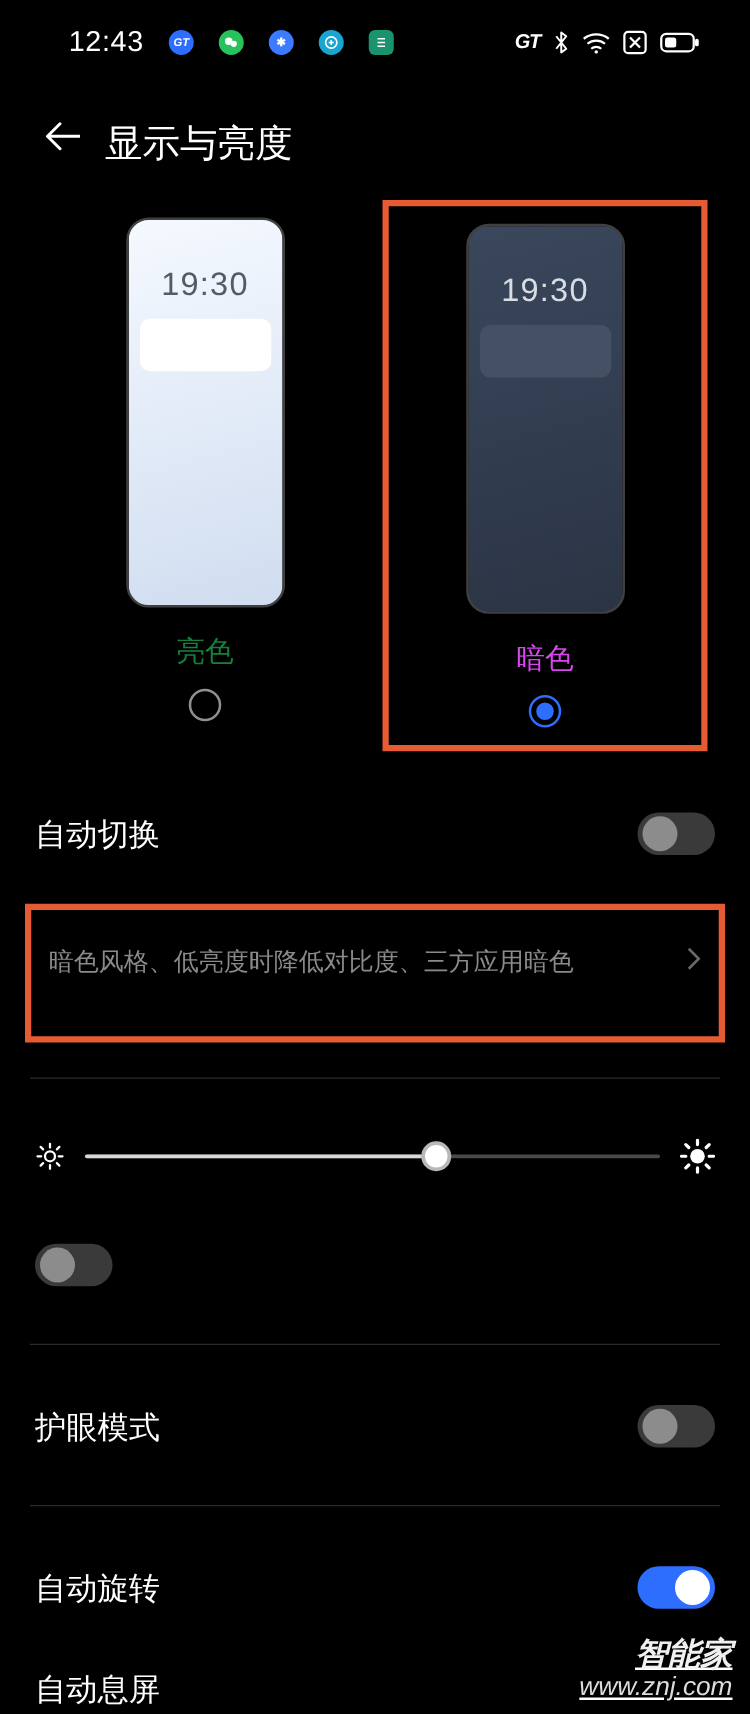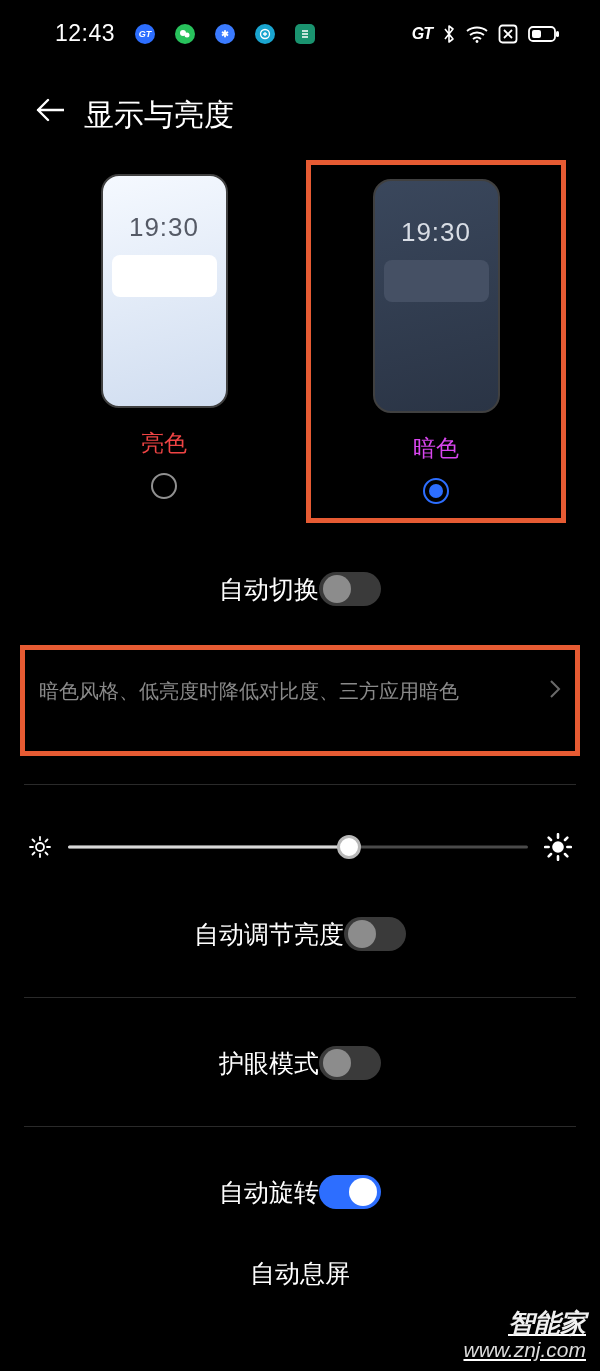--- a/index.html
+++ b/index.html
@@ -53,57 +53,57 @@
     flex-direction: column;
     align-items: center;
     padding: 14px 16px 14px;
   }
   .theme-option.highlight {
     border: 5px solid #e65b33;
   }
 
   .phone {
     width: 127px;
-    height: 234px;
+    height: 312px;
     border-radius: 18px;
     border: 2px solid #404040;
     position: relative;
     display:flex; flex-direction:column; align-items:center;
     padding-top: 36px;
   }
   .phone-light { background: linear-gradient(165deg,#f5f9ff 0%,#d0ddf0 100%); }
   .phone-dark  { background: linear-gradient(165deg,#3a475c 0%,#2a3445 100%); }
   .phone-time { font-size: 26px; font-weight: 300; letter-spacing: 1px; }
   .phone-light .phone-time { color:#555a66; }
   .phone-dark  .phone-time { color:#d8dde5; }
   .phone-card {
     margin-top: 12px;
     width: 105px; height: 42px; border-radius: 8px;
   }
   .phone-light .phone-card { background:#ffffff; }
   .phone-dark  .phone-card { background:#455064; }
 
-  .theme-label { margin-top: 20px; font-size: 23px; color:#ef4444; font-weight:500; }
+  .theme-label { margin-top: 20px; font-size: 23px; color:#15803d; font-weight:500; }
   .theme-option.highlight .theme-label { color:#d946ef; }
   .radio {
     margin-top: 14px;
     width: 26px; height: 26px; border-radius: 50%;
     border: 2.5px solid #909090;
   }
   .radio.checked {
     border: 2.5px solid #2d6eff;
     display:flex; align-items:center; justify-content:center;
   }
   .radio.checked::after {
     content:""; width:14px; height:14px; border-radius:50%; background:#2d6eff;
   }
 
   
   .row {
-    display:flex; align-items:center; justify-content:center;
+    display:flex; align-items:center; justify-content:space-between;
     padding: 0 28px;
   }
   .row-autoswitch { margin-top: 20px; height: 72px; }
   .row-title { font-size: 25px; }
   .row-sub   { font-size: 20px; color:#8a8a8a; margin-top:0; }
   .row-body  { display:flex; flex-direction:column; }
 
   .toggle {
     width: 62px; height: 34px; border-radius: 17px;
     background:#3a3a3a; position:relative;
@@ -284,21 +284,20 @@
     <svg width="28" height="28" viewBox="0 0 24 24">
         <circle cx="12" cy="12" r="5" fill="#fff"></circle>
         <g stroke="#fff" stroke-width="2.2" stroke-linecap="round">
           <path d="M12 1v3M12 20v3M1 12h3M20 12h3M4 4l2 2M18 18l2 2M20 4l-2 2M6 18l-2 2"></path>
         </g>
       </svg>
   </span>
 </div>
 
 <div class="row row-std">
-  <span class="row-title">自动调节亮度</span>
   <div class="toggle off">
       <div class="knob"></div>
     </div>
 </div>
 
 <div class="divider"></div>
 
 <div class="row row-std" style="margin-top:30px">
   <span class="row-title">护眼模式</span>
   <div class="toggle off">

